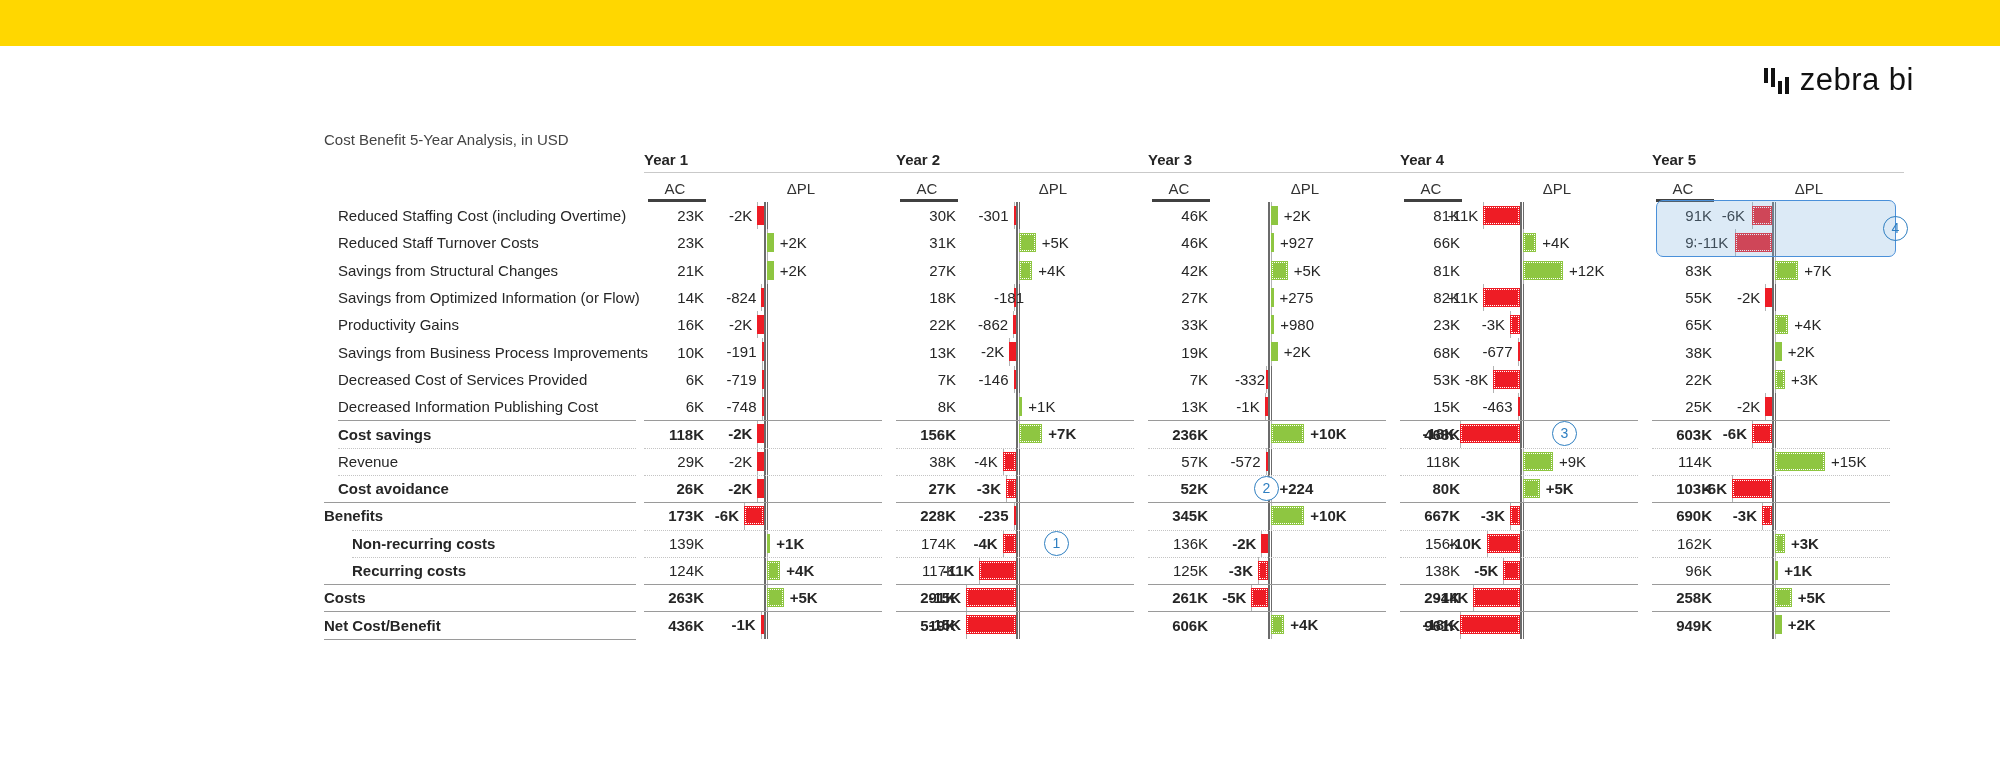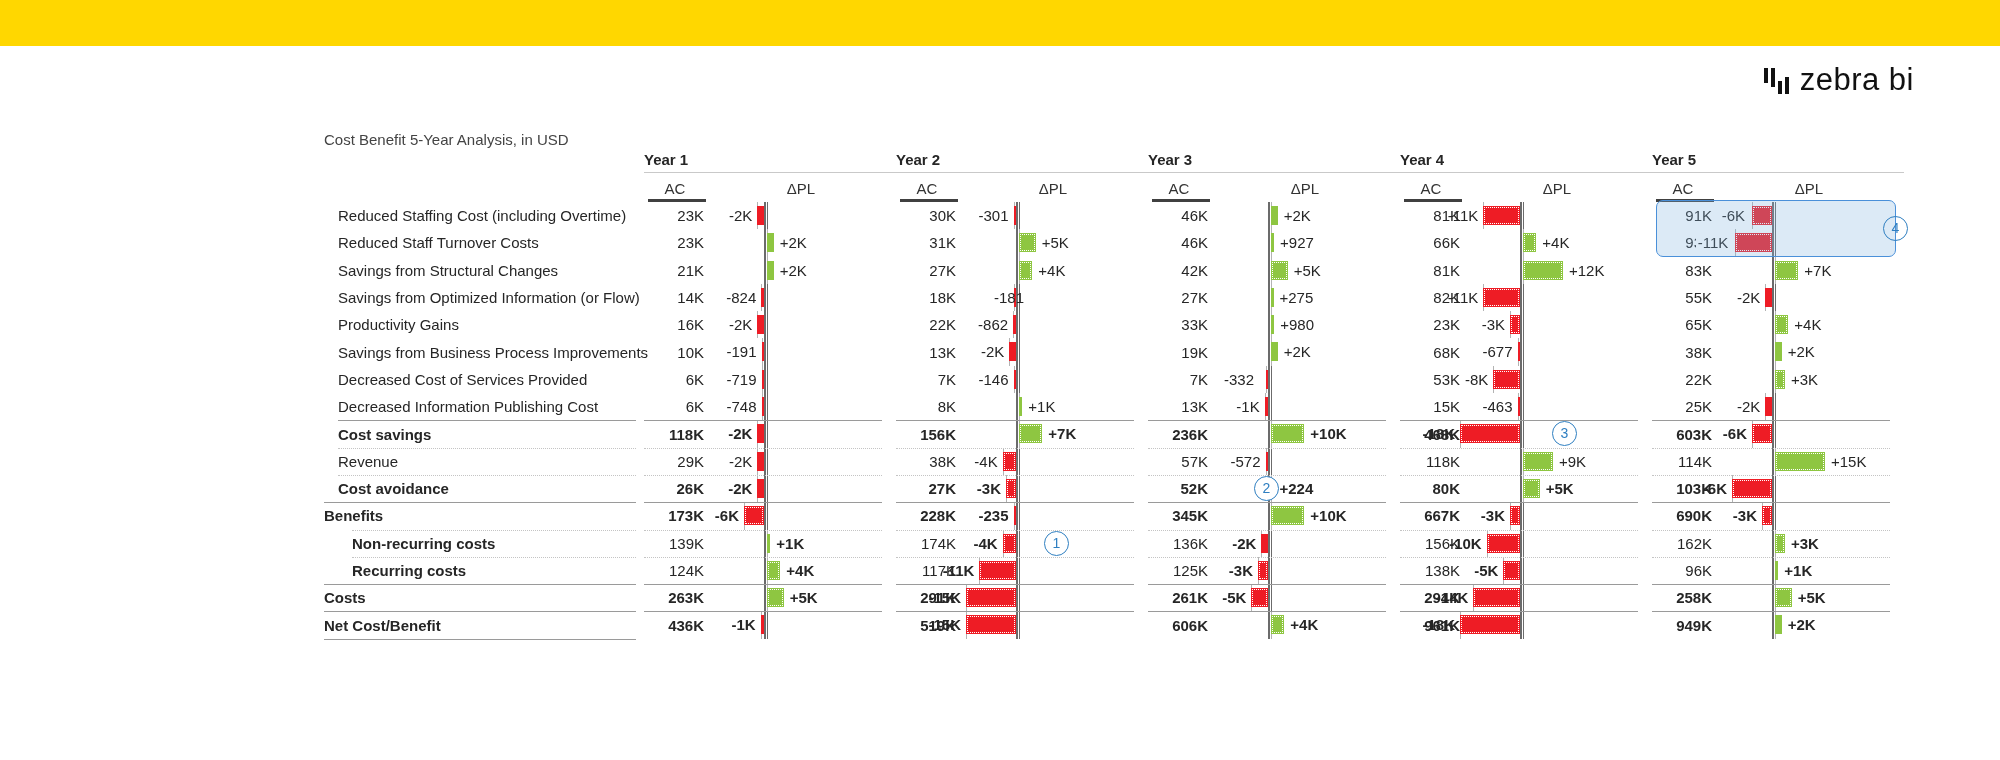--- a/index.html
+++ b/index.html
@@ -555,21 +555,21 @@
               <div class="vlabel" style="right:139.5px">-146</div>
             </div>
           </td>
           <td class="ac">7K</td>
           <td class="pl">
             <div class="vchart">
               <div class="axis dbl" style="left:58px"></div>
               <div class="connector" style="left:55.5px;top:0;height:4px"></div>
               <div class="connector" style="left:55.5px;top:23px;bottom:0"></div>
               <div class="bar neg" style="left:55.5px;width:2.5px"></div>
-              <div class="vlabel" style="right:146px">-332</div>
+              <div class="vlabel" style="right:135px">-332</div>
             </div>
           </td>
           <td class="ac">53K</td>
           <td class="pl">
             <div class="vchart">
               <div class="axis dbl" style="left:58px"></div>
               <div class="connector" style="left:31.333333333333332px;top:0;height:4px"></div>
               <div class="connector" style="left:31.333333333333332px;top:23px;bottom:0"></div>
               <div class="bar neg outline" style="left:31.333333333333332px;width:26.666666666666668px"></div>
               <div class="vlabel" style="right:163.66666666666666px">-8K</div>

